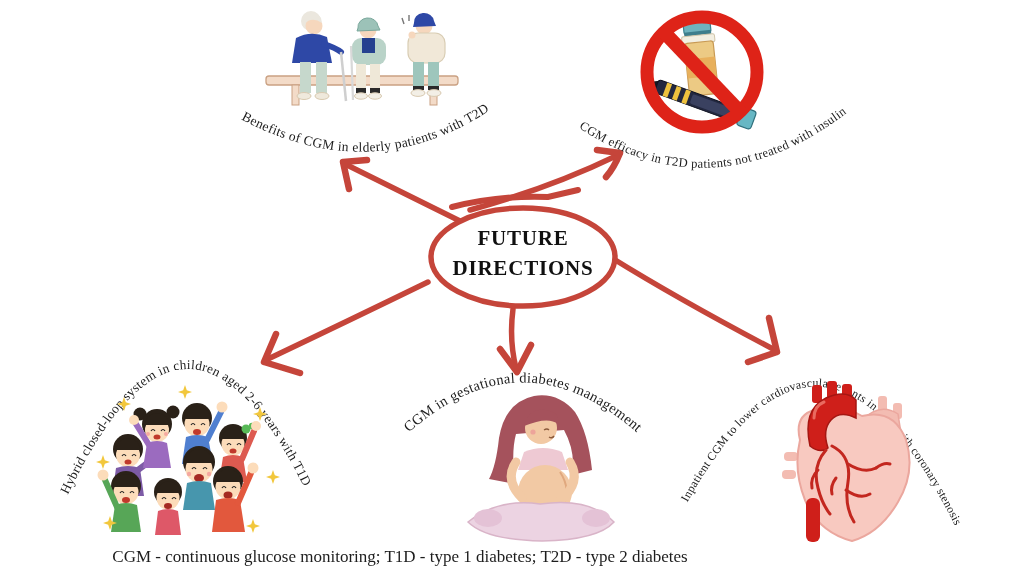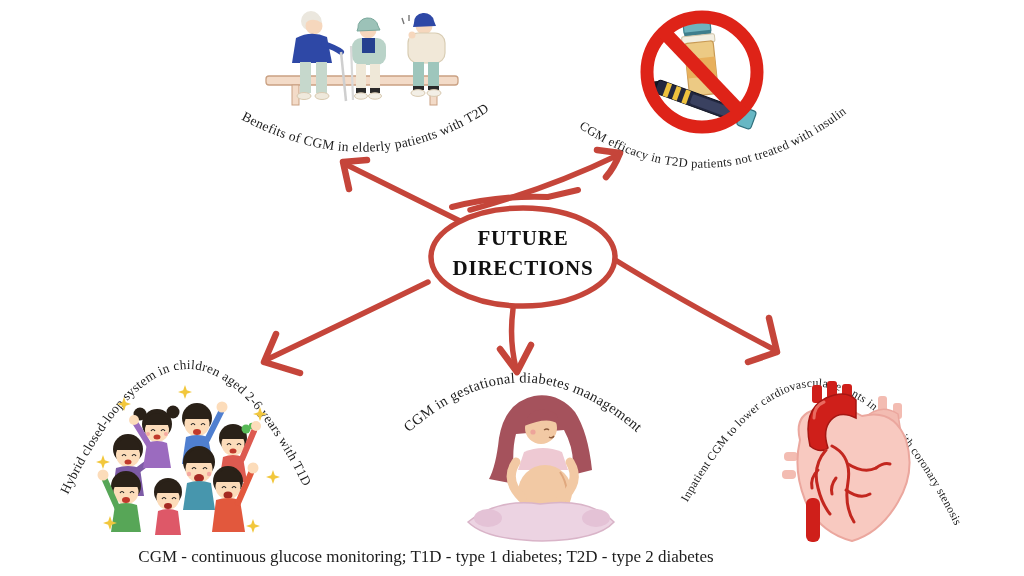--- a/index.html
+++ b/index.html
@@ -5,21 +5,21 @@
   html,body{margin:0;padding:0;background:#ffffff;}
   #stage{
     position:relative;width:1024px;height:576px;background:#ffffff;overflow:hidden;
     font-family:"Liberation Serif", serif;
   }
   #stage svg{position:absolute;left:0;top:0;}
   .curved-label{fill:#1d1d1d;letter-spacing:.3px;}
   .center-title{fill:#101010;font-weight:bold;letter-spacing:.8px;}
   #caption{
     position:absolute;top:547px;left:0;width:800px;text-align:center;
-    font-size:17px;color:#1d1d1d;margin-left:26px;
+    font-size:17px;color:#1d1d1d;
   }
 </style>
 </head>
 <body>
 
 <div id="stage">
 
 <svg width="1024" height="576" viewBox="0 0 1024 576">
   <defs>
     <path id="arc-elderly" d="M 228,112 Q 372,196 502,102" fill="none"></path>

